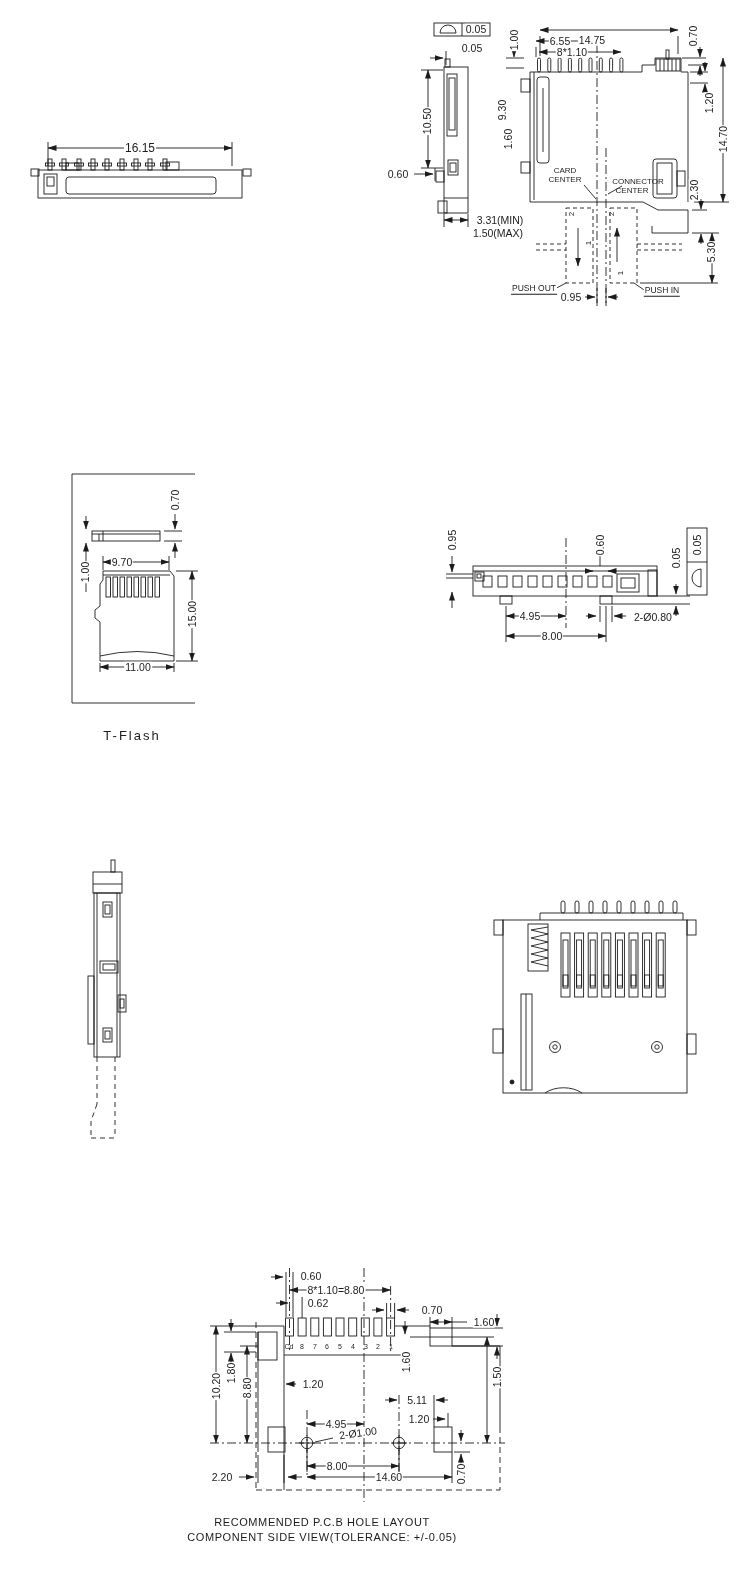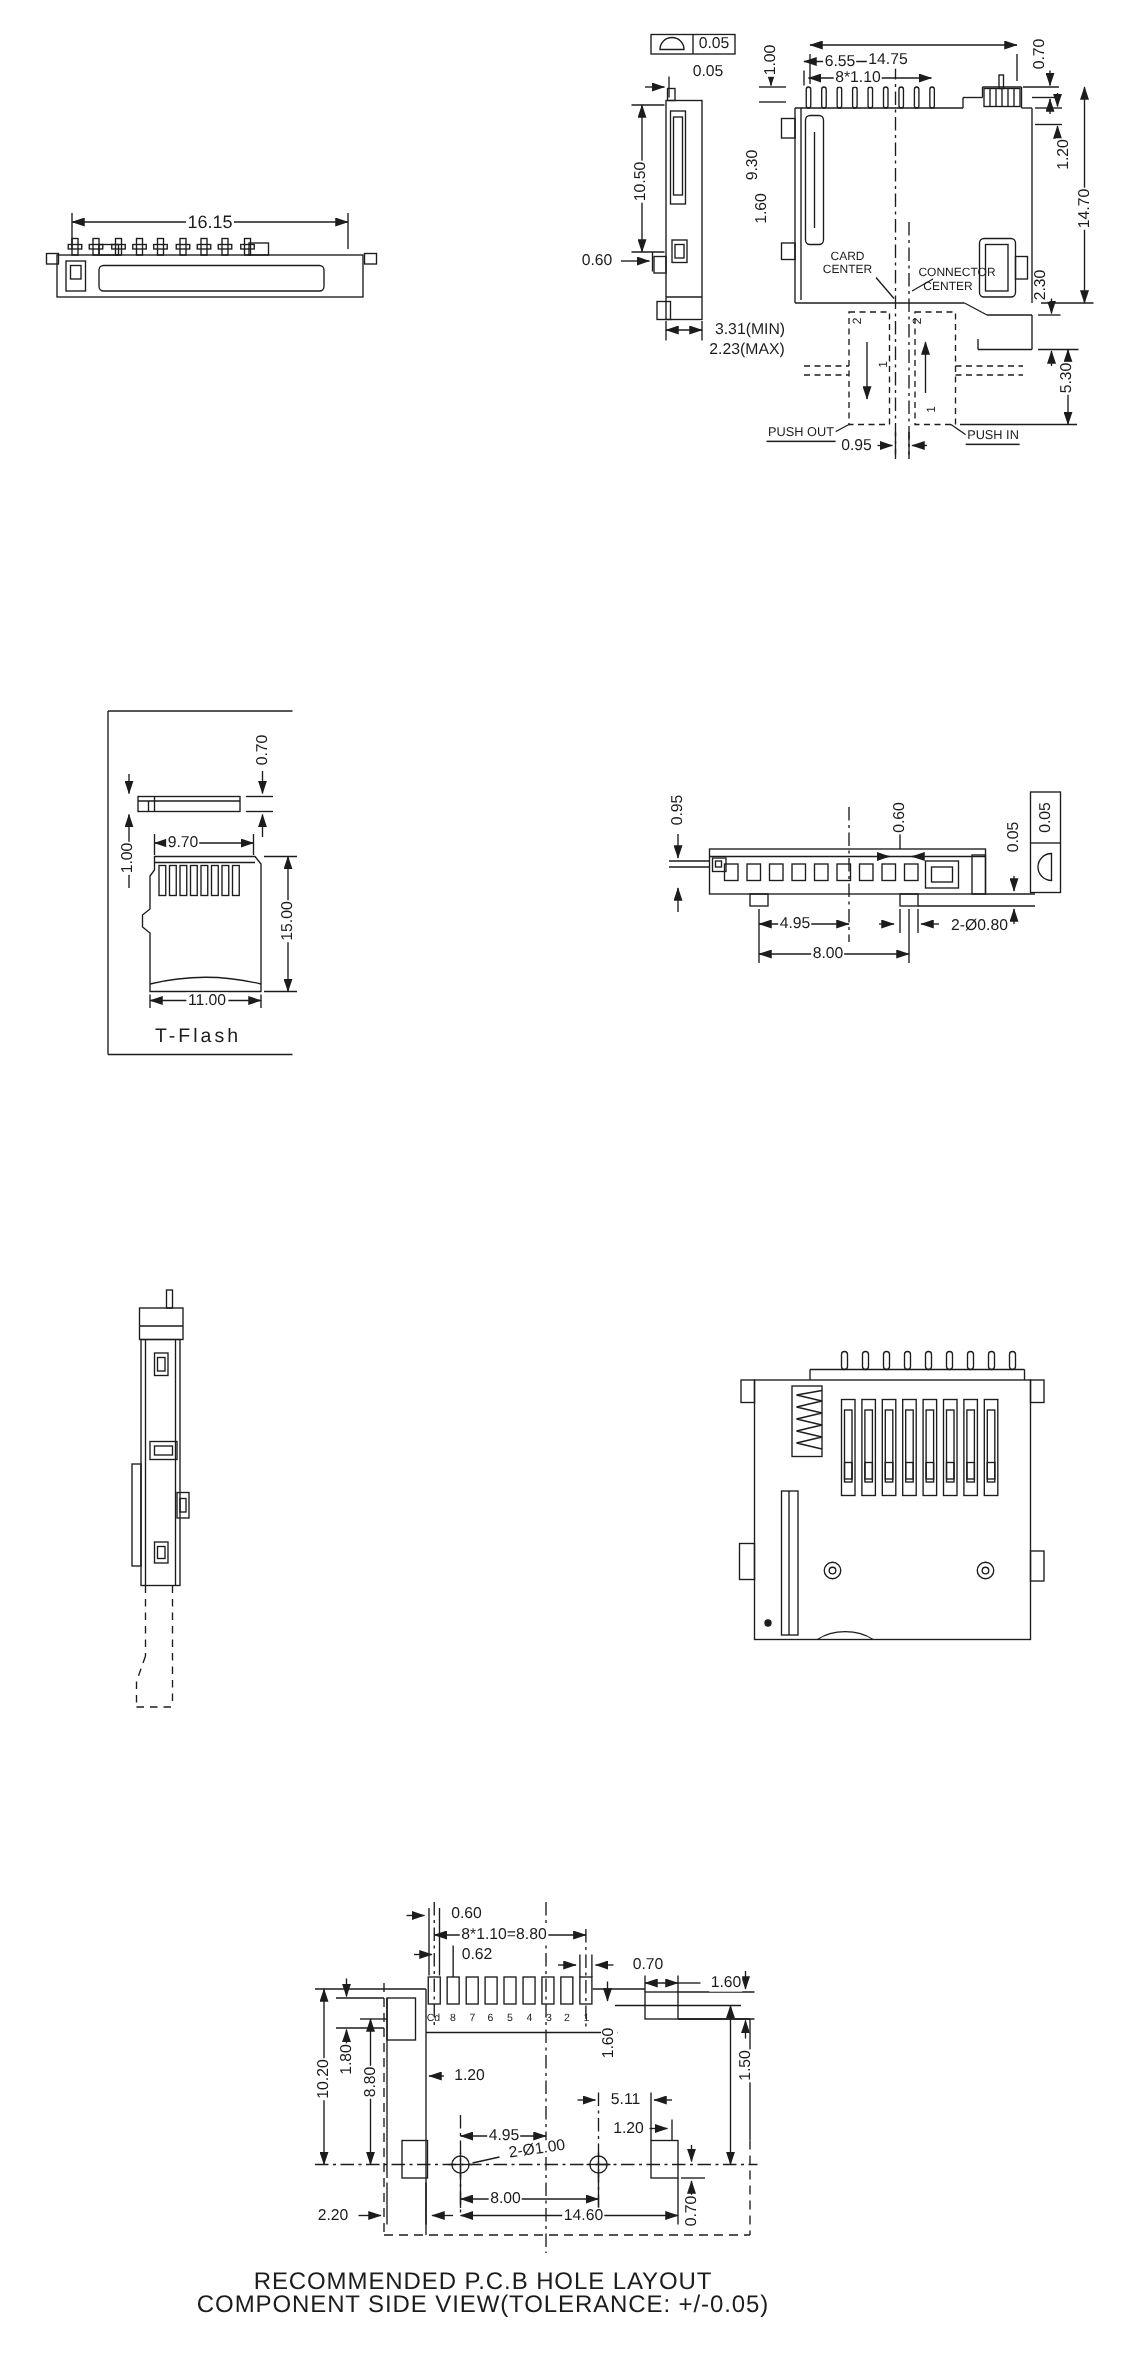--- a/index.html
+++ b/index.html
@@ -9,22 +9,22 @@
   #art line,#art rect,#art path,#art circle,#art polyline{stroke:#1c1c1c;stroke-width:0.9;fill:none;}
   .d{position:absolute;font-size:10.5px;line-height:1;white-space:nowrap;background:#fff;
      padding:0 1px;transform:translate(-50%,-50%);z-index:2;}
   .v{transform:translate(-50%,-50%) rotate(-90deg);}
   .ro{transform:translate(-50%,-50%) rotate(-8deg);}
   .lg{font-size:12px;}
   .lab{font-size:8px;background:transparent;padding:0;}
   .sm{font-size:8px;background:transparent;padding:0;}
   .xs{font-size:7px;background:transparent;padding:0;}
   .ul{border-bottom:1px solid #1c1c1c;padding-bottom:1px;font-size:8.5px;}
-  .cap{font-size:16px;letter-spacing:0.6px;background:transparent;}
-  .tf{font-size:13px;letter-spacing:2px;background:transparent;}
+  .cap{font-size:11px;letter-spacing:0.6px;background:transparent;}
+  .tf{font-size:13px;letter-spacing:2px;background:transparent;margin-top:45px;}
 </style>
 </head>
 <body>
 
 <div id="canvas">
 
 <svg id="art" width="750" height="1573" viewBox="0 0 750 1573">
 <defs>
 <marker id="ar" orient="auto-start-reverse" markerUnits="userSpaceOnUse" markerWidth="9" markerHeight="6" refX="8.5" refY="3">
 <path d="M0,0 L9,3 L0,6 Z" style="fill:#1c1c1c;stroke:none"></path>
@@ -420,21 +420,21 @@
 </g>
 </svg>
 
 <span class="d lg" style="left:140px;top:148px">16.15</span>
 
 <span class="d" style="left:476px;top:29px">0.05</span>
 <span class="d" style="left:472px;top:48px">0.05</span>
 <span class="d v" style="left:427px;top:121px">10.50</span>
 <span class="d" style="left:398px;top:174px">0.60</span>
 <span class="d" style="left:500px;top:220px">3.31(MIN)</span>
-<span class="d" style="left:498px;top:233px">2.23(MAX)</span>
+<span class="d" style="left:498px;top:233px">1.50(MAX)</span>
 
 <span class="d v" style="left:514px;top:40px">1.00</span>
 <span class="d" style="left:592px;top:40px">14.75</span>
 <span class="d" style="left:560px;top:41px">6.55</span>
 <span class="d" style="left:572px;top:52px">8*1.10</span>
 <span class="d v" style="left:693px;top:36px">0.70</span>
 <span class="d v" style="left:709px;top:103px">1.20</span>
 <span class="d v" style="left:723px;top:139px">14.70</span>
 <span class="d v" style="left:502px;top:110px">9.30</span>
 <span class="d v" style="left:508px;top:139px">1.60</span>

